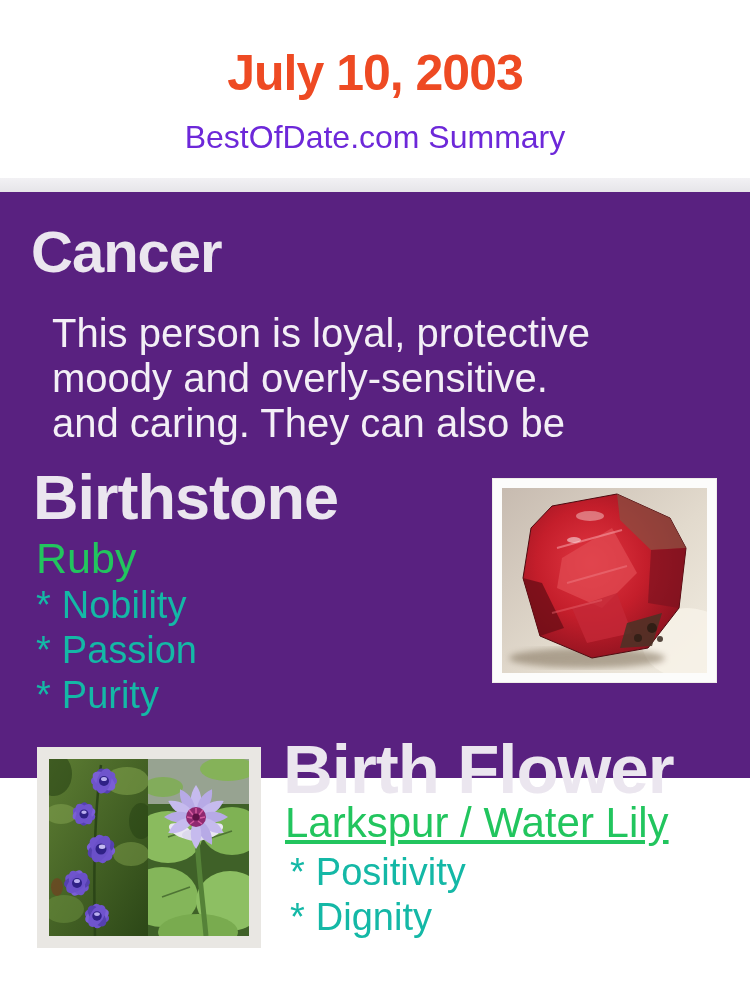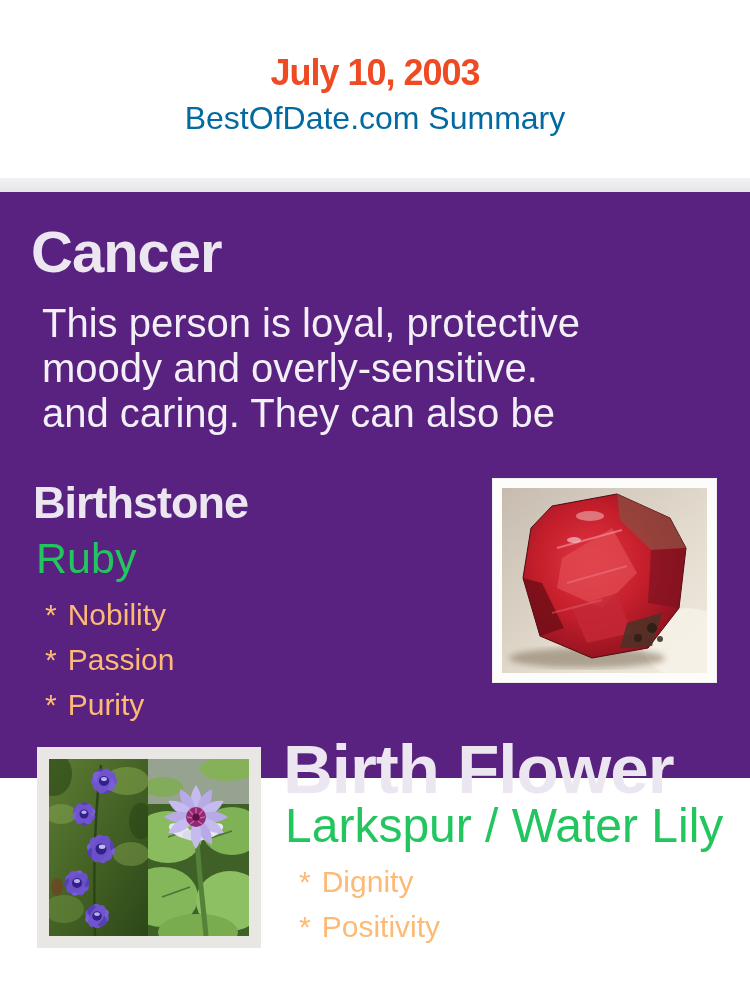--- a/index.html
+++ b/index.html
@@ -1,43 +1,43 @@
 <!DOCTYPE html>
 <html><head>
 <meta charset="utf-8">
 <style>
   html,body{margin:0;padding:0;background:#ffffff;}
   .page{position:relative;width:750px;height:1000px;overflow:hidden;background:#ffffff;
         font-family:"Liberation Sans", sans-serif;}
 
   
   .header{position:absolute;top:0;left:0;width:750px;height:178px;background:#ffffff;text-align:center;}
-  .date-title{margin:11px;padding-top:44px;font-size:36px;line-height:1.0;font-weight:700;
+  .date-title{margin:4px;padding-top:44px;font-size:50px;line-height:1.0;font-weight:700;
               letter-spacing:-1px;color:#ee4a23;}
-  .site-summary{margin-top:11px;font-size:32px;line-height:1.0;color:#0369a1;}
+  .site-summary{margin-top:23px;font-size:32px;line-height:1.0;color:#6d28d9;}
   .born-line{margin-top:12px;font-size:29px;line-height:1.0;color:#42566a;}
 
   
   .strip{position:absolute;top:178px;left:0;width:750px;height:14px;
          background:linear-gradient(#f2f1f4,#e6e5e9);}
 
   
   .purple{position:absolute;top:192px;left:0;width:750px;height:586px;background:#592180;}
   .purple .hd{position:absolute;margin:0;font-weight:700;color:#ebe6ef;letter-spacing:-1px;line-height:1.0;}
   #zodiac-heading{left:31px;top:31px;font-size:58px;}
-  #birthstone-heading{left:33px;top:288px;font-size:45px;}
+  #birthstone-heading{left:33px;top:274px;font-size:63px;}
   #flower-heading{left:283px;top:543px;font-size:69px;}
 
-  .desc{position:absolute;left:34px;top:101px;margin:8px;font-size:40px;line-height:45px;
+  .desc{position:absolute;left:34px;top:101px;margin:18px;font-size:40px;line-height:45px;
         color:#f3eff6;white-space:nowrap;}
   .sub-name{position:absolute;margin:0;font-size:43px;line-height:1.0;color:#22c55e;}
   #birthstone-name{left:36px;top:345px;}
-  #flower-name{left:285px;top:610px;font-size:48px;}
-
-  ul.traits{position:absolute;list-style:none;margin:13px;padding:0;font-size:30px;color:#fdba74;}
+  #flower-name{left:285px;top:610px;font-size:42px;text-decoration:underline;}
+
+  ul.traits{position:absolute;list-style:none;margin:4px;padding:0;font-size:38px;color:#14b8a6;}
   ul.traits li{height:45px;line-height:45px;white-space:nowrap;}
   ul.traits .b-mark{display:inline-block;margin-right:11px;}
   #birthstone-traits{left:32px;top:387px;}
   #flower-traits{left:286px;top:654px;}
 
   
   figure{margin:0;position:absolute;box-sizing:border-box;}
   #birthstone-photo{left:492px;top:286px;width:225px;height:205px;background:#fcfcfb;padding:10px;
                     box-shadow:0 0 0 1px #efede9 inset;}
   #flower-photo{left:37px;top:555px;width:224px;height:201px;background:#e9e7e3;padding:12px;}
@@ -242,22 +242,22 @@
               </g>
             </g>
           </g>
         </svg>
       </figure>
 
       <h2 class="hd" id="flower-heading">Birth Flower</h2>
       <div class="sub-name" id="flower-name">Larkspur / Water Lily</div>
       <ul class="traits" id="flower-traits">
         <li>
+          <span class="b-mark">*</span><span>Positivity</span>
+        </li>
+        <li>
           <span class="b-mark">*</span><span>Dignity</span>
-        </li>
-        <li>
-          <span class="b-mark">*</span><span>Positivity</span>
         </li>
       </ul>
     </section>
 
   </main>
 </div>
 
 </body></html>

